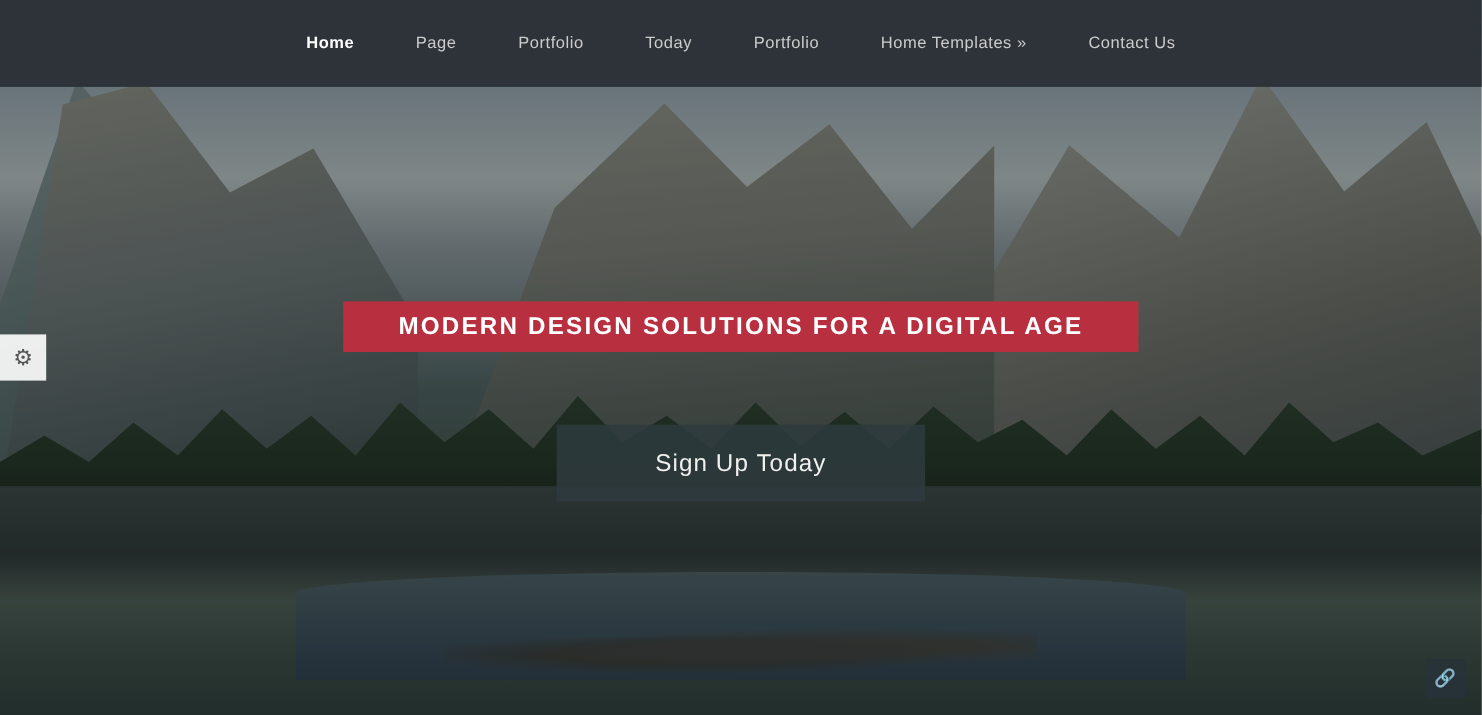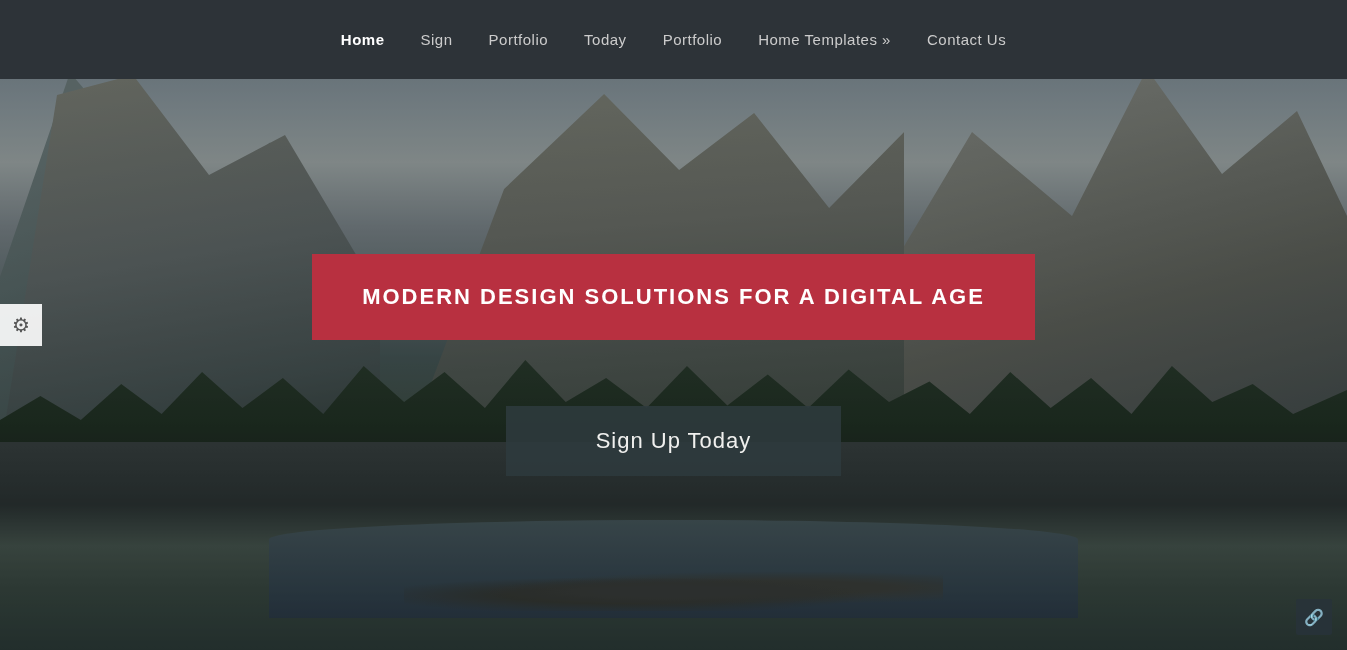--- a/index.html
+++ b/index.html
@@ -12,21 +12,21 @@
       height: 79px;
       background: #2d3338;
       display: flex;
       align-items: center;
       justify-content: center;
       z-index: 10;
     }
     .nav-items {
       display: flex;
       align-items: flex-end;
-      gap: 36px;
+      gap: 56px;
       list-style: none;
     }
     .nav-items li a {
       text-decoration: none;
       color: #ccc;
       font-size: 15px;
       letter-spacing: 0.5px;
     }
     .nav-items li.active a {
       color: #fff;
@@ -185,21 +185,21 @@
       font-weight: 200;
       color: rgba(255,255,255,0.88);
       letter-spacing: 8px;
       font-family: 'Georgia', serif;
       margin-bottom: 20px;
       text-shadow: 0 2px 8px rgba(0,0,0,0.3);
     }
 
     .tagline-bar {
       background: #b83040;
-      padding: 30px 50px;
+      padding: 10px 50px;
       margin-bottom: 54px;
     }
 
     .tagline-text {
       color: #fff;
       font-size: 22px;
       font-weight: 800;
       letter-spacing: 2px;
       text-transform: uppercase;
     }
@@ -258,21 +258,21 @@
   </style>
 </head>
 <body>
 
 <nav>
   <ul class="nav-items">
     <li class="active">
       <a href="#">Home</a>
     </li>
     <li>
-      <a href="#">Sign</a>
+      <a href="#">Page</a>
     </li>
     <li>
       <a href="#">Portfolio</a>
     </li>
     <li>
       <a href="#">Today</a>
     </li>
     <li>
       <a href="#">Portfolio</a>
     </li>

